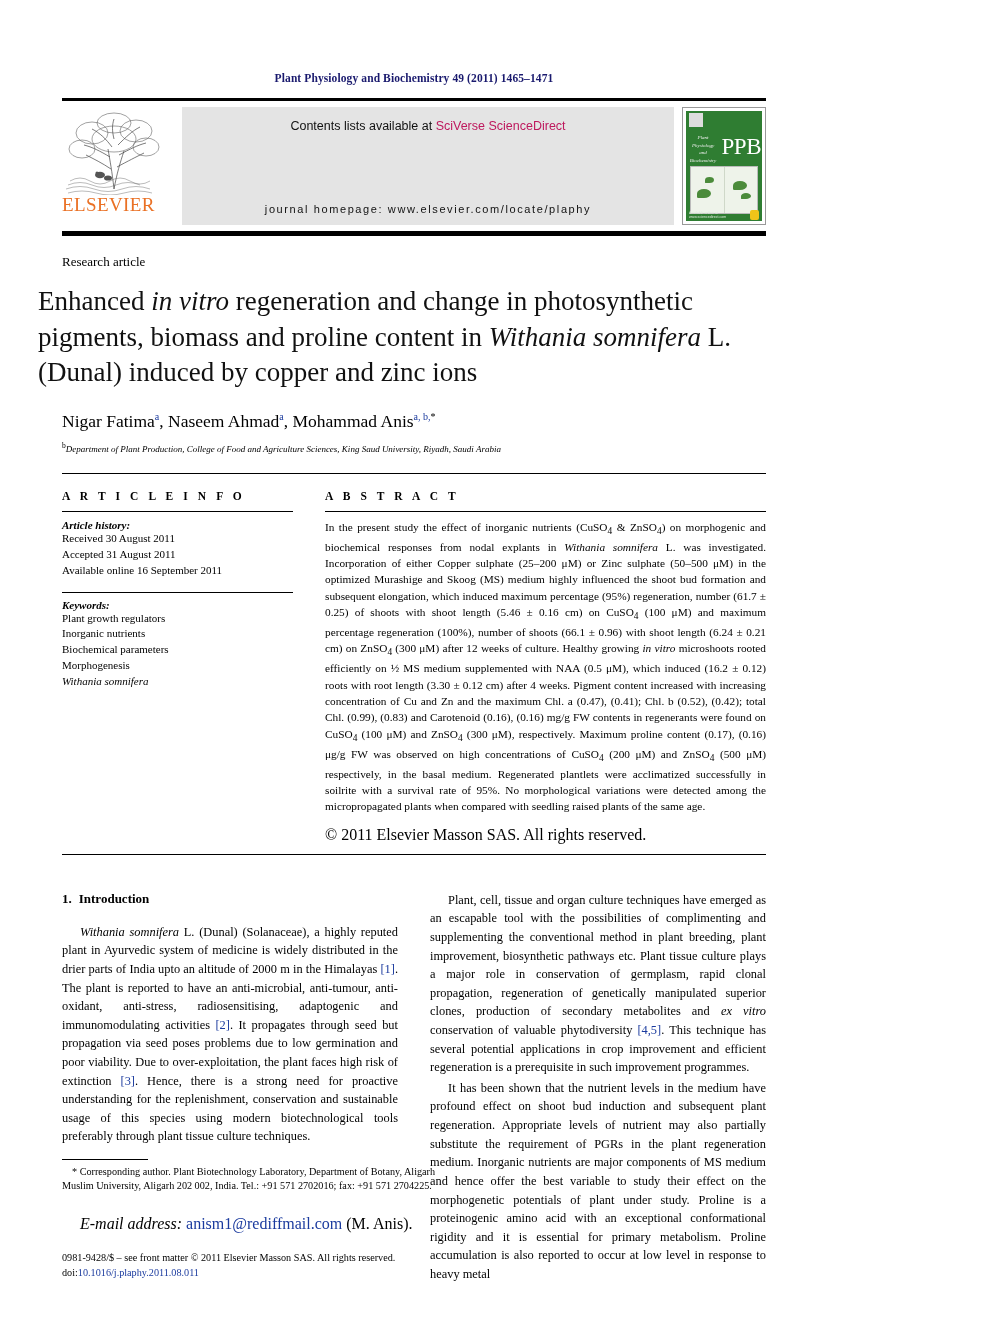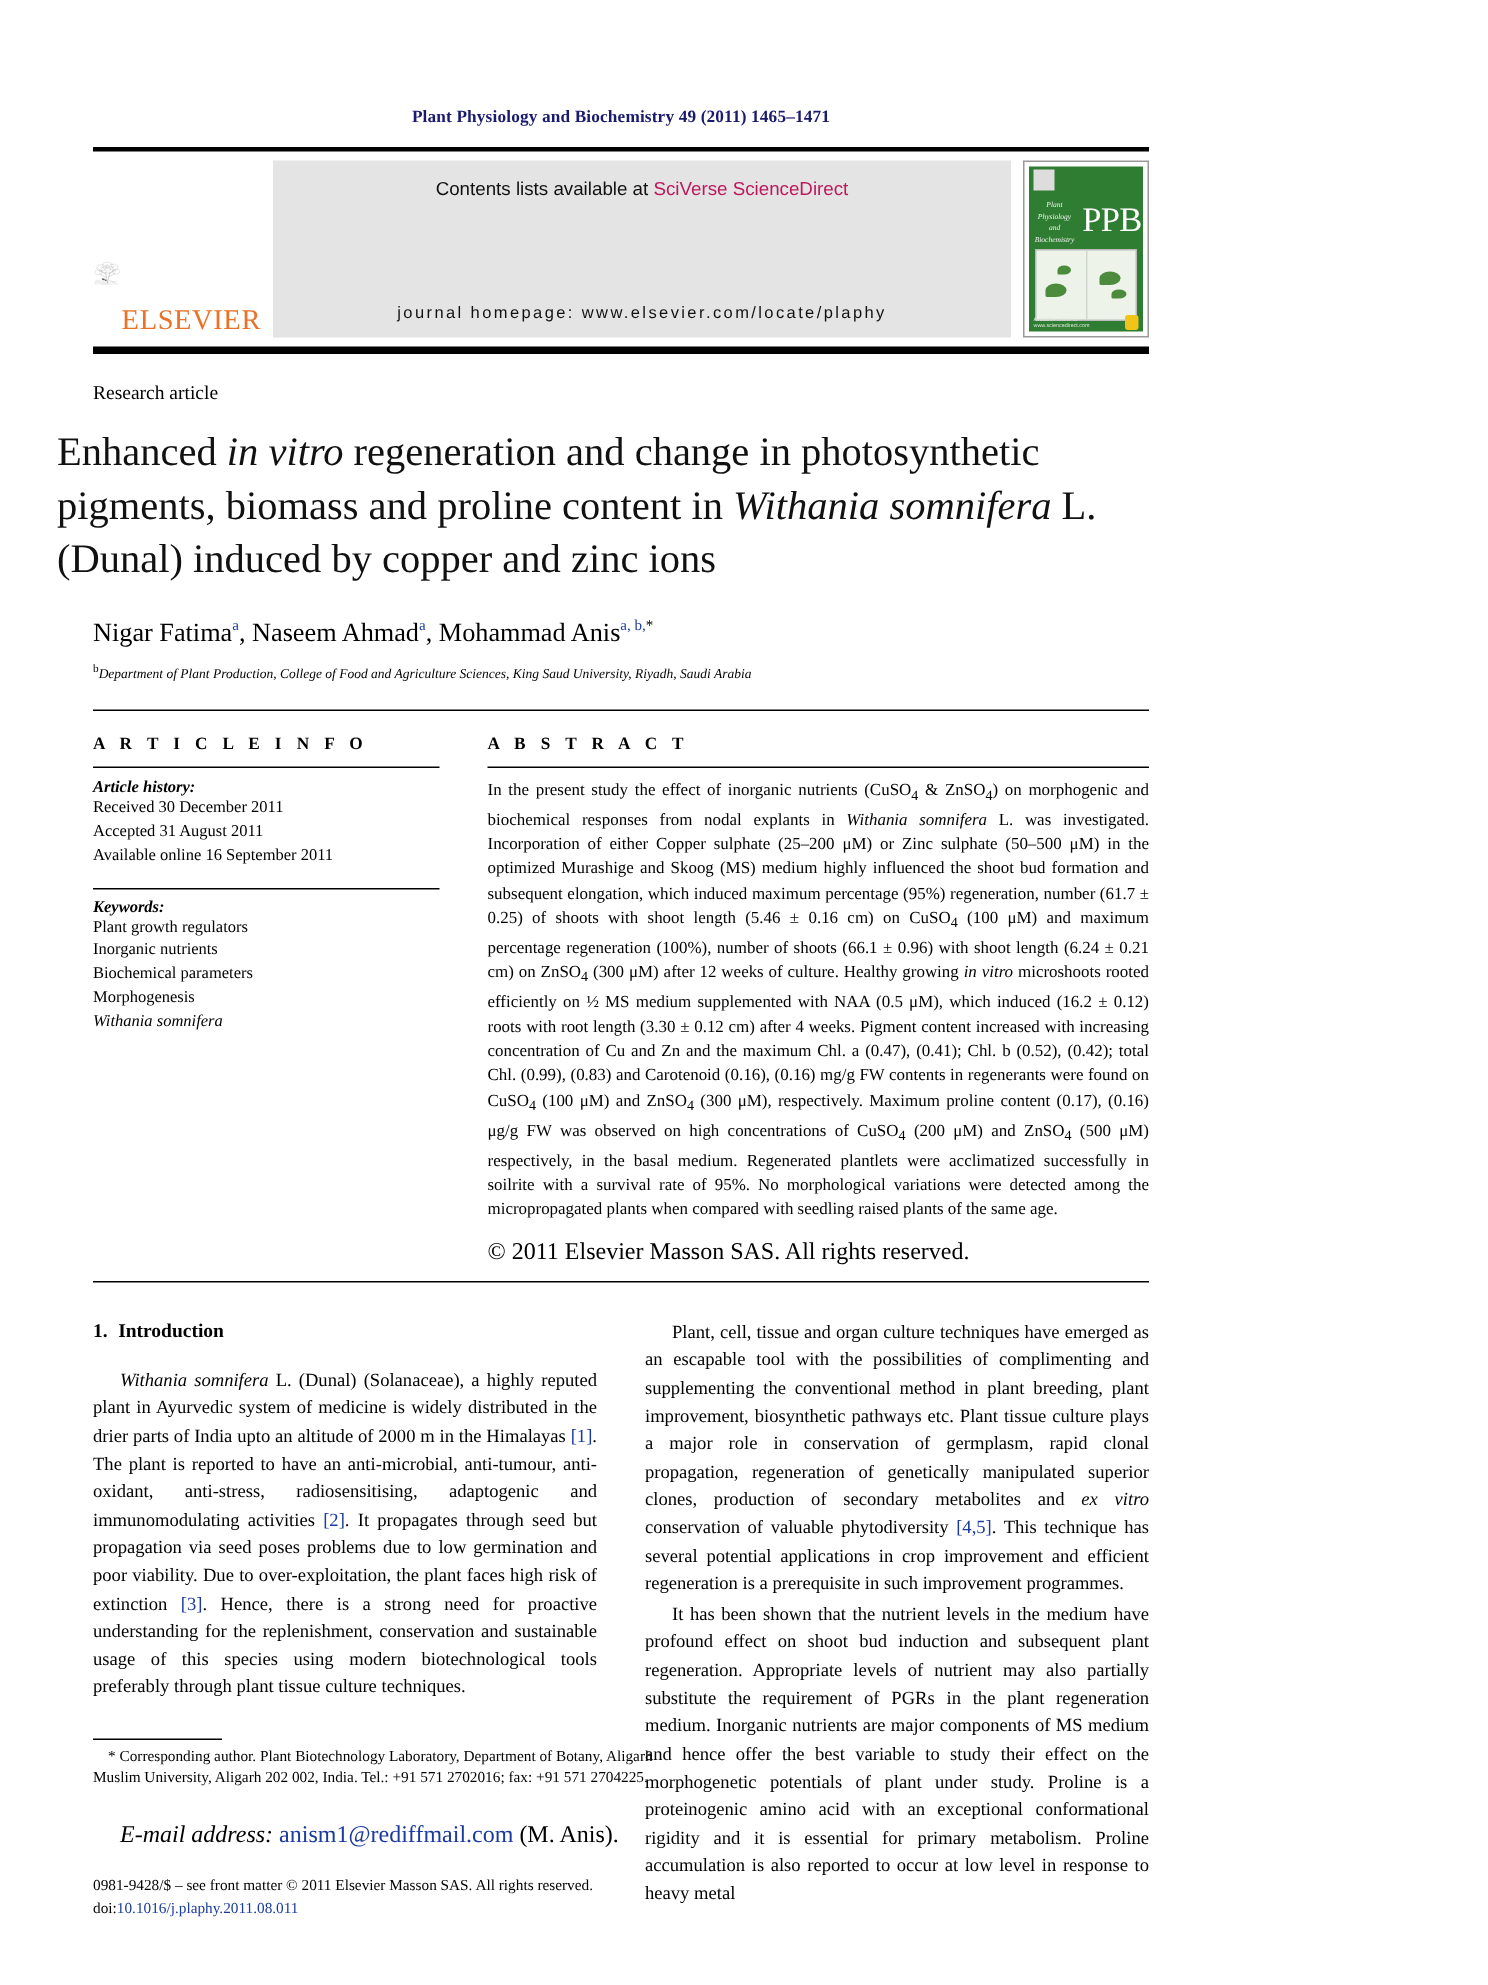--- a/index.html
+++ b/index.html
@@ -42,23 +42,23 @@
   .masthead {
     display: flex;
     align-items: stretch;
     height: 118px;
     margin-top: 6px;
   }
   .elsevier-logo {
     width: 112px;
     flex: 0 0 112px;
     display: flex;
-    flex-direction: row;
+    flex-direction: column;
     justify-content: flex-start;
-    align-items: flex-end;
+    align-items: flex-start;
     padding-top: 2px;
   }
   .tree-svg { display: block; }
   .elsevier-word {
     font-family: "Liberation Serif", serif;
     font-size: 19px;
     letter-spacing: 0.4px;
     color: #ea7125;
     font-weight: normal;
     margin-top: -1px;
@@ -261,21 +261,21 @@
     font-size: 16px;
   }
   .rule-after-abstract {
     border-top: 1.6px solid #000;
     margin: 10px 62px 0 62px;
   }
 
   
   .body-cols {
     display: flex;
-    margin: 24px 62px 0 62px;
+    margin: 36px 62px 0 62px;
     gap: 32px;
   }
   .bcol {
     flex: 1 1 0;
     min-width: 0;
   }
   .body-head {
     font-size: 13px;
     font-weight: bold;
     font-family: "Liberation Serif", serif;
@@ -424,21 +424,21 @@
   </div>
 
   <div class="rule-thin"></div>
 
   <div class="info-abstract">
 
     <div class="col-info">
       <div class="sec-head">A R T I C L E  I N F O</div>
       <div class="box-rule"></div>
       <div class="hist-label">Article history:</div>
-      <div class="info-line">Received 30 December 2011</div>
+      <div class="info-line">Received 30 August 2011</div>
       <div class="info-line">Accepted 31 August 2011</div>
       <div class="info-line">Available online 16 September 2011</div>
 
       <div class="kw-block">
         <div class="box-rule"></div>
         <div class="kw-label">Keywords:</div>
         <div class="kw-item">Plant growth regulators</div>
         <div class="kw-item">Inorganic nutrients</div>
         <div class="kw-item">Biochemical parameters</div>
         <div class="kw-item">Morphogenesis</div>

